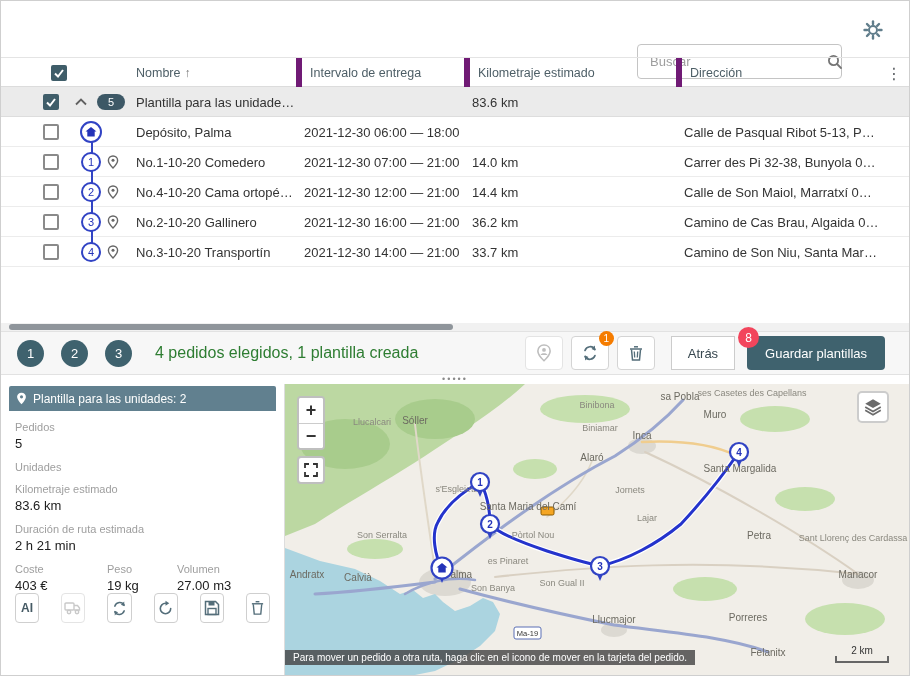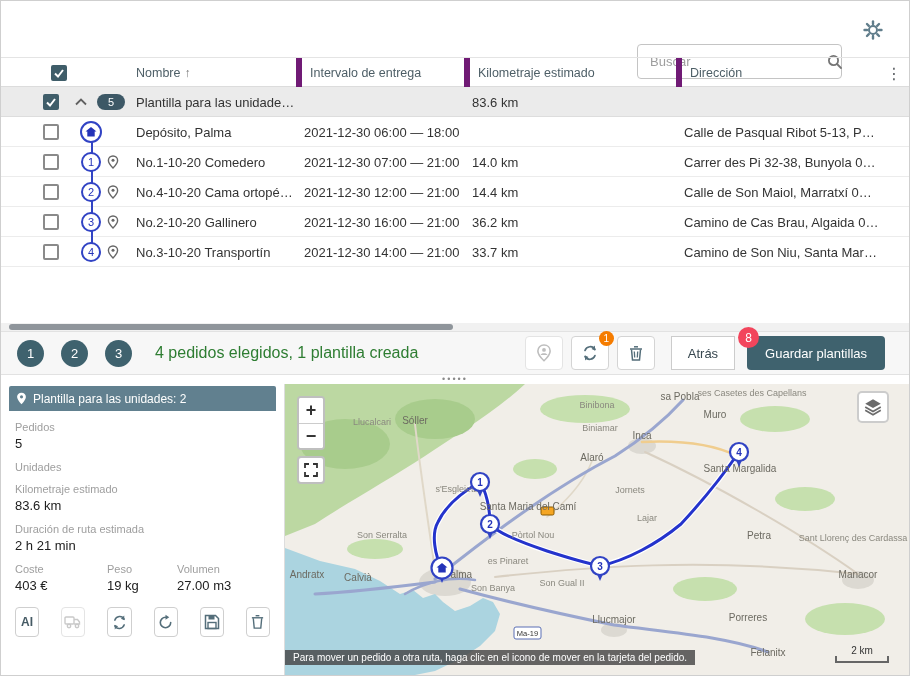--- a/index.html
+++ b/index.html
@@ -61,21 +61,21 @@
 
   
   .bottom { position:absolute; top:383px; left:0; right:0; height:293px; }
   .left-panel { position:absolute; left:0; top:0; width:283px; height:293px; background:#fff; }
   .panel-hd { position:absolute; left:8px; top:2px; width:267px; height:25px; background:#61808f; border-radius:2px 2px 0 0; color:#fff; font-size:12px; display:flex; align-items:center; gap:6px; padding-left:7px; }
   .panel-body { position:absolute; left:8px; top:27px; width:267px; padding:0 6px; }
   .f-label { color:#9e9e9e; font-size:11px; margin-top:10px; }
   .f-value { color:#212121; font-size:13px; margin-top:3px; }
   .stats-row { display:flex; margin-top:0; }
   .stats-row .col1 { width:92px; } .stats-row .col2 { width:70px; }
-  .panel-btns { display:flex; gap:22px; margin-top:14px; }
+  .panel-btns { display:flex; gap:22px; }
   .pbtn { width:36px; height:30px; background:#fff; border:1px solid #cfcfcf; border-radius:4px; display:flex; align-items:center; justify-content:center; cursor:pointer; font-size:12px; color:#455a64; font-family:inherit; font-weight:bold; }
   .pbtn.disabled { border-color:#e4e4e4; cursor:default; }
 
   
   .map { position:absolute; left:283px; top:0; width:627px; height:293px; background:#f1eee8; border-left:1px solid #ddd; overflow:hidden; }
   .map svg.canvas { position:absolute; left:0; top:0; }
   .maplabel { font-size:9px; fill:#8a887f; text-anchor:middle; }
   .maplabel.city { font-size:10px; fill:#6c6a61; }
   .wp-num { font-size:10px; font-weight:bold; fill:#2433b8; text-anchor:middle; }
   .zoomctl { position:absolute; left:12px; top:12px; width:28px; border:2px solid rgba(0,0,0,.25); border-radius:4px; overflow:hidden; background:#fff; }

